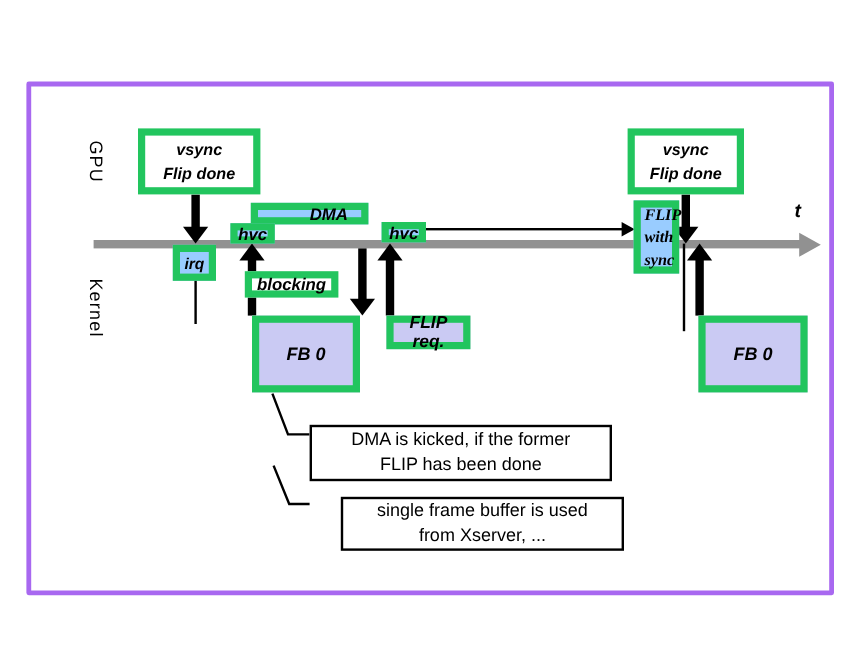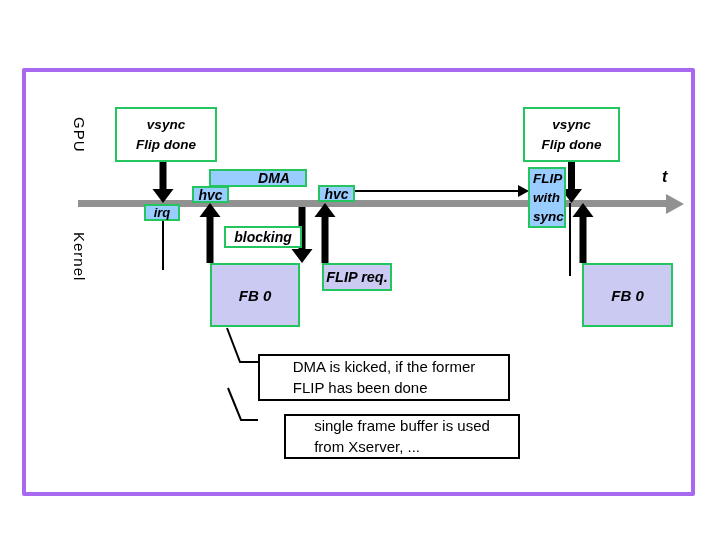--- a/index.html
+++ b/index.html
@@ -19,21 +19,21 @@
     border-radius: 2px;
   }
   #lines-layer {
     position: absolute;
     left: 0; top: 0; width: 720px; height: 540px;
     z-index: 1;
     pointer-events: none;
   }
   .abs { position: absolute; box-sizing: border-box; z-index: 2; }
   .box {
-    border: 2px solid #22c55e;
+    border: 6px solid #22c55e;
     display: flex;
     align-items: center;
     justify-content: center;
     text-align: center;
     font-style: italic;
     font-weight: bold;
     color: #000;
     background: #fff;
   }
   .pre { white-space: pre-line; }
@@ -45,46 +45,46 @@
     letter-spacing: 1px;
     color: #000;
     text-align: center;
   }
   .callout {
     border: 2px solid #000;
     background: #fff;
     display: flex;
     align-items: center;
     justify-content: center;
-    text-align: left;
+    text-align: center;
     font-size: 15px;
     line-height: 1.35;
     color: #000;
   }
 
   
   #gpu-label     { left: 62px;  top: 110px; width: 26px; height: 50px; }
   #kernel-label  { left: 62px;  top: 223px; width: 26px; height: 68px; }
 
   #vsync-left    { left: 115px; top: 107px; width: 102px; height: 55px; font-size: 13.5px; line-height: 1.45; }
   #vsync-right   { left: 523px; top: 107px; width: 97px;  height: 55px; font-size: 13.5px; line-height: 1.45; }
 
   #dma-box       { left: 209px; top: 169px; width: 98px; height: 18px; font-size: 14px; padding-left: 32px; }
   #hvc-left      { left: 192px; top: 186px; width: 37px; height: 17px; font-size: 14px; }
   #hvc-right     { left: 318px; top: 185px; width: 37px; height: 17px; font-size: 14px; }
-  #irq-box       { left: 144px; top: 204px; width: 36px; height: 17px; font-size: 13px; }
+  #irq-box       { left: 144px; top: 204px; width: 36px; height: 30px; font-size: 13px; }
 
-  #blocking-box  { left: 224px; top: 226px; width: 78px; height: 22px; font-size: 14px; }
+  #blocking-box  { left: 204px; top: 226px; width: 78px; height: 22px; font-size: 14px; }
 
   #fb0-left      { left: 210px; top: 263px; width: 90px; height: 64px; font-size: 15px; }
   #flip-req-box  { left: 322px; top: 263px; width: 70px; height: 28px; font-size: 14.5px; }
   #fb0-right     { left: 582px; top: 263px; width: 91px; height: 64px; font-size: 15px; }
 
   #flip-sync-box { left: 528px; top: 167px; width: 38px; height: 61px; font-size: 13.5px;
-                   line-height: 19px; justify-content: flex-start; text-align: left; padding-left: 3px; }
+                   line-height: 19px; justify-content: flex-start; text-align: left; padding-left: 3px; font-family: Liberation Serif, serif; }
 
   #t-label       { left: 662px; top: 168px; width: 24px; height: 20px;
                    font-size: 16px; font-style: italic; font-weight: bold; color: #000; }
 
   #callout-dma   { left: 258px; top: 354px; width: 252px; height: 47px; }
   #callout-fb    { left: 258px; top: 414px; width: 236px; height: 45px; margin-left: 26px; }
 </style>
 </head>
 <body>
 

